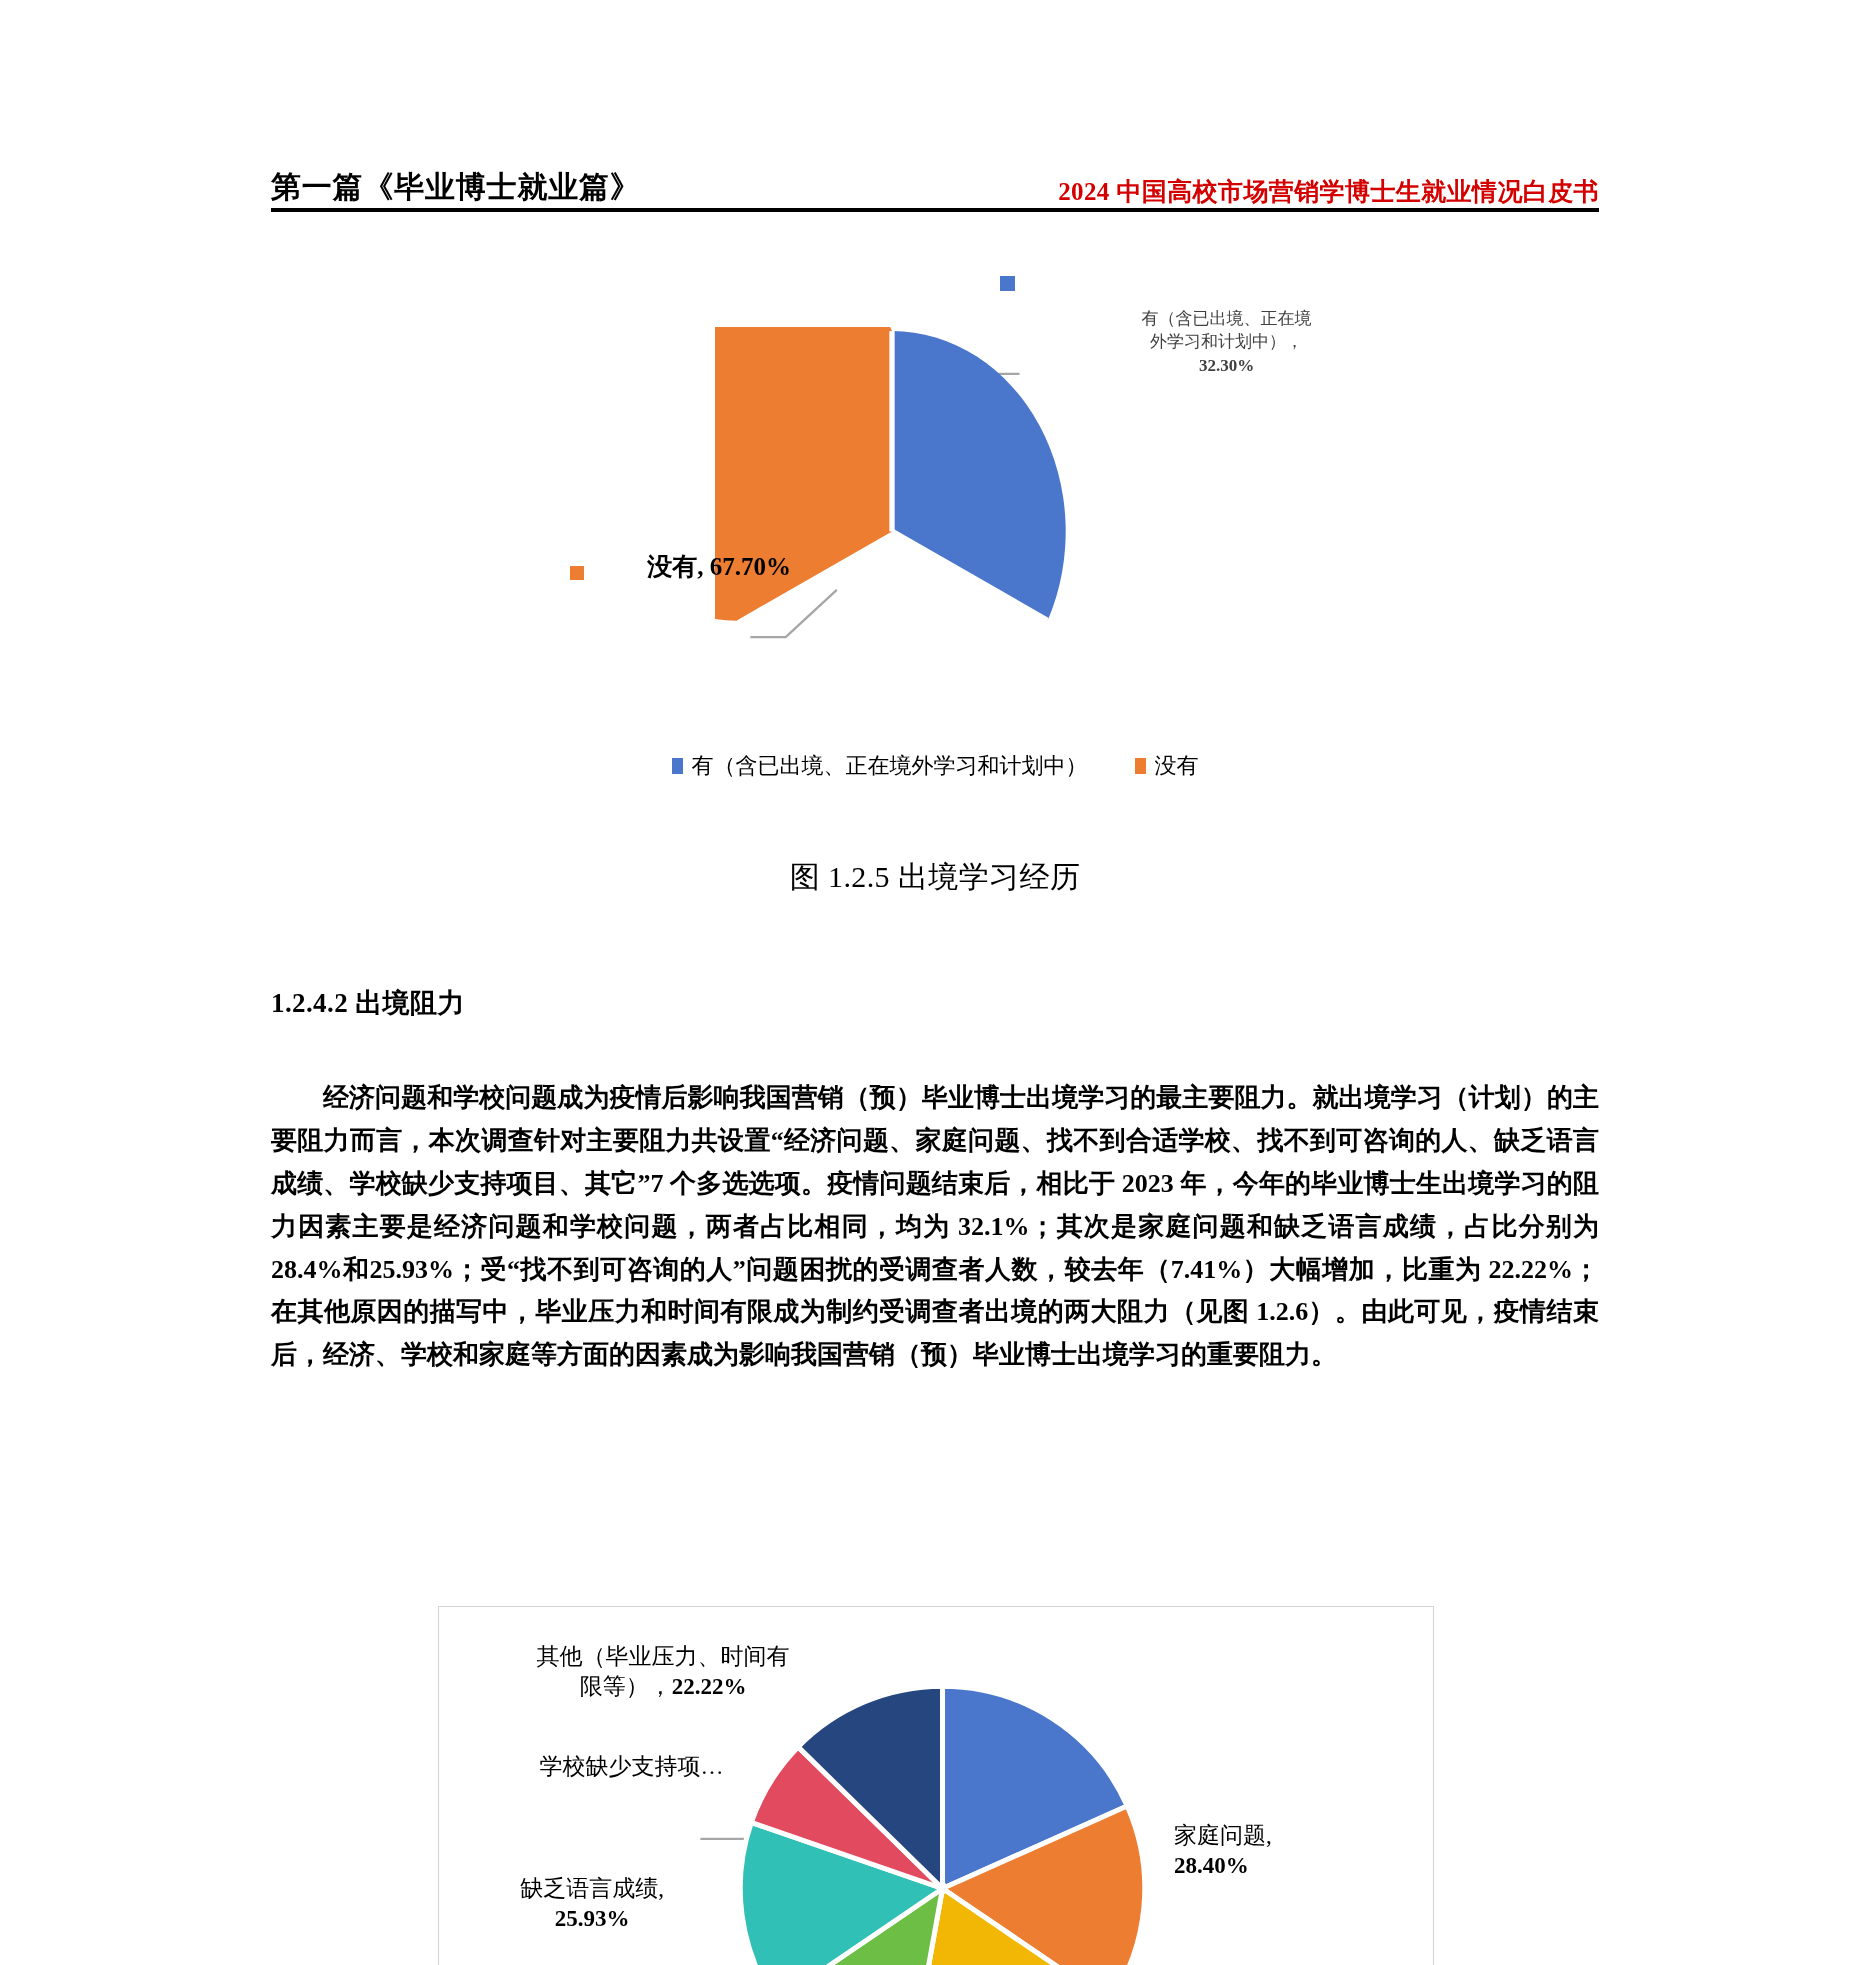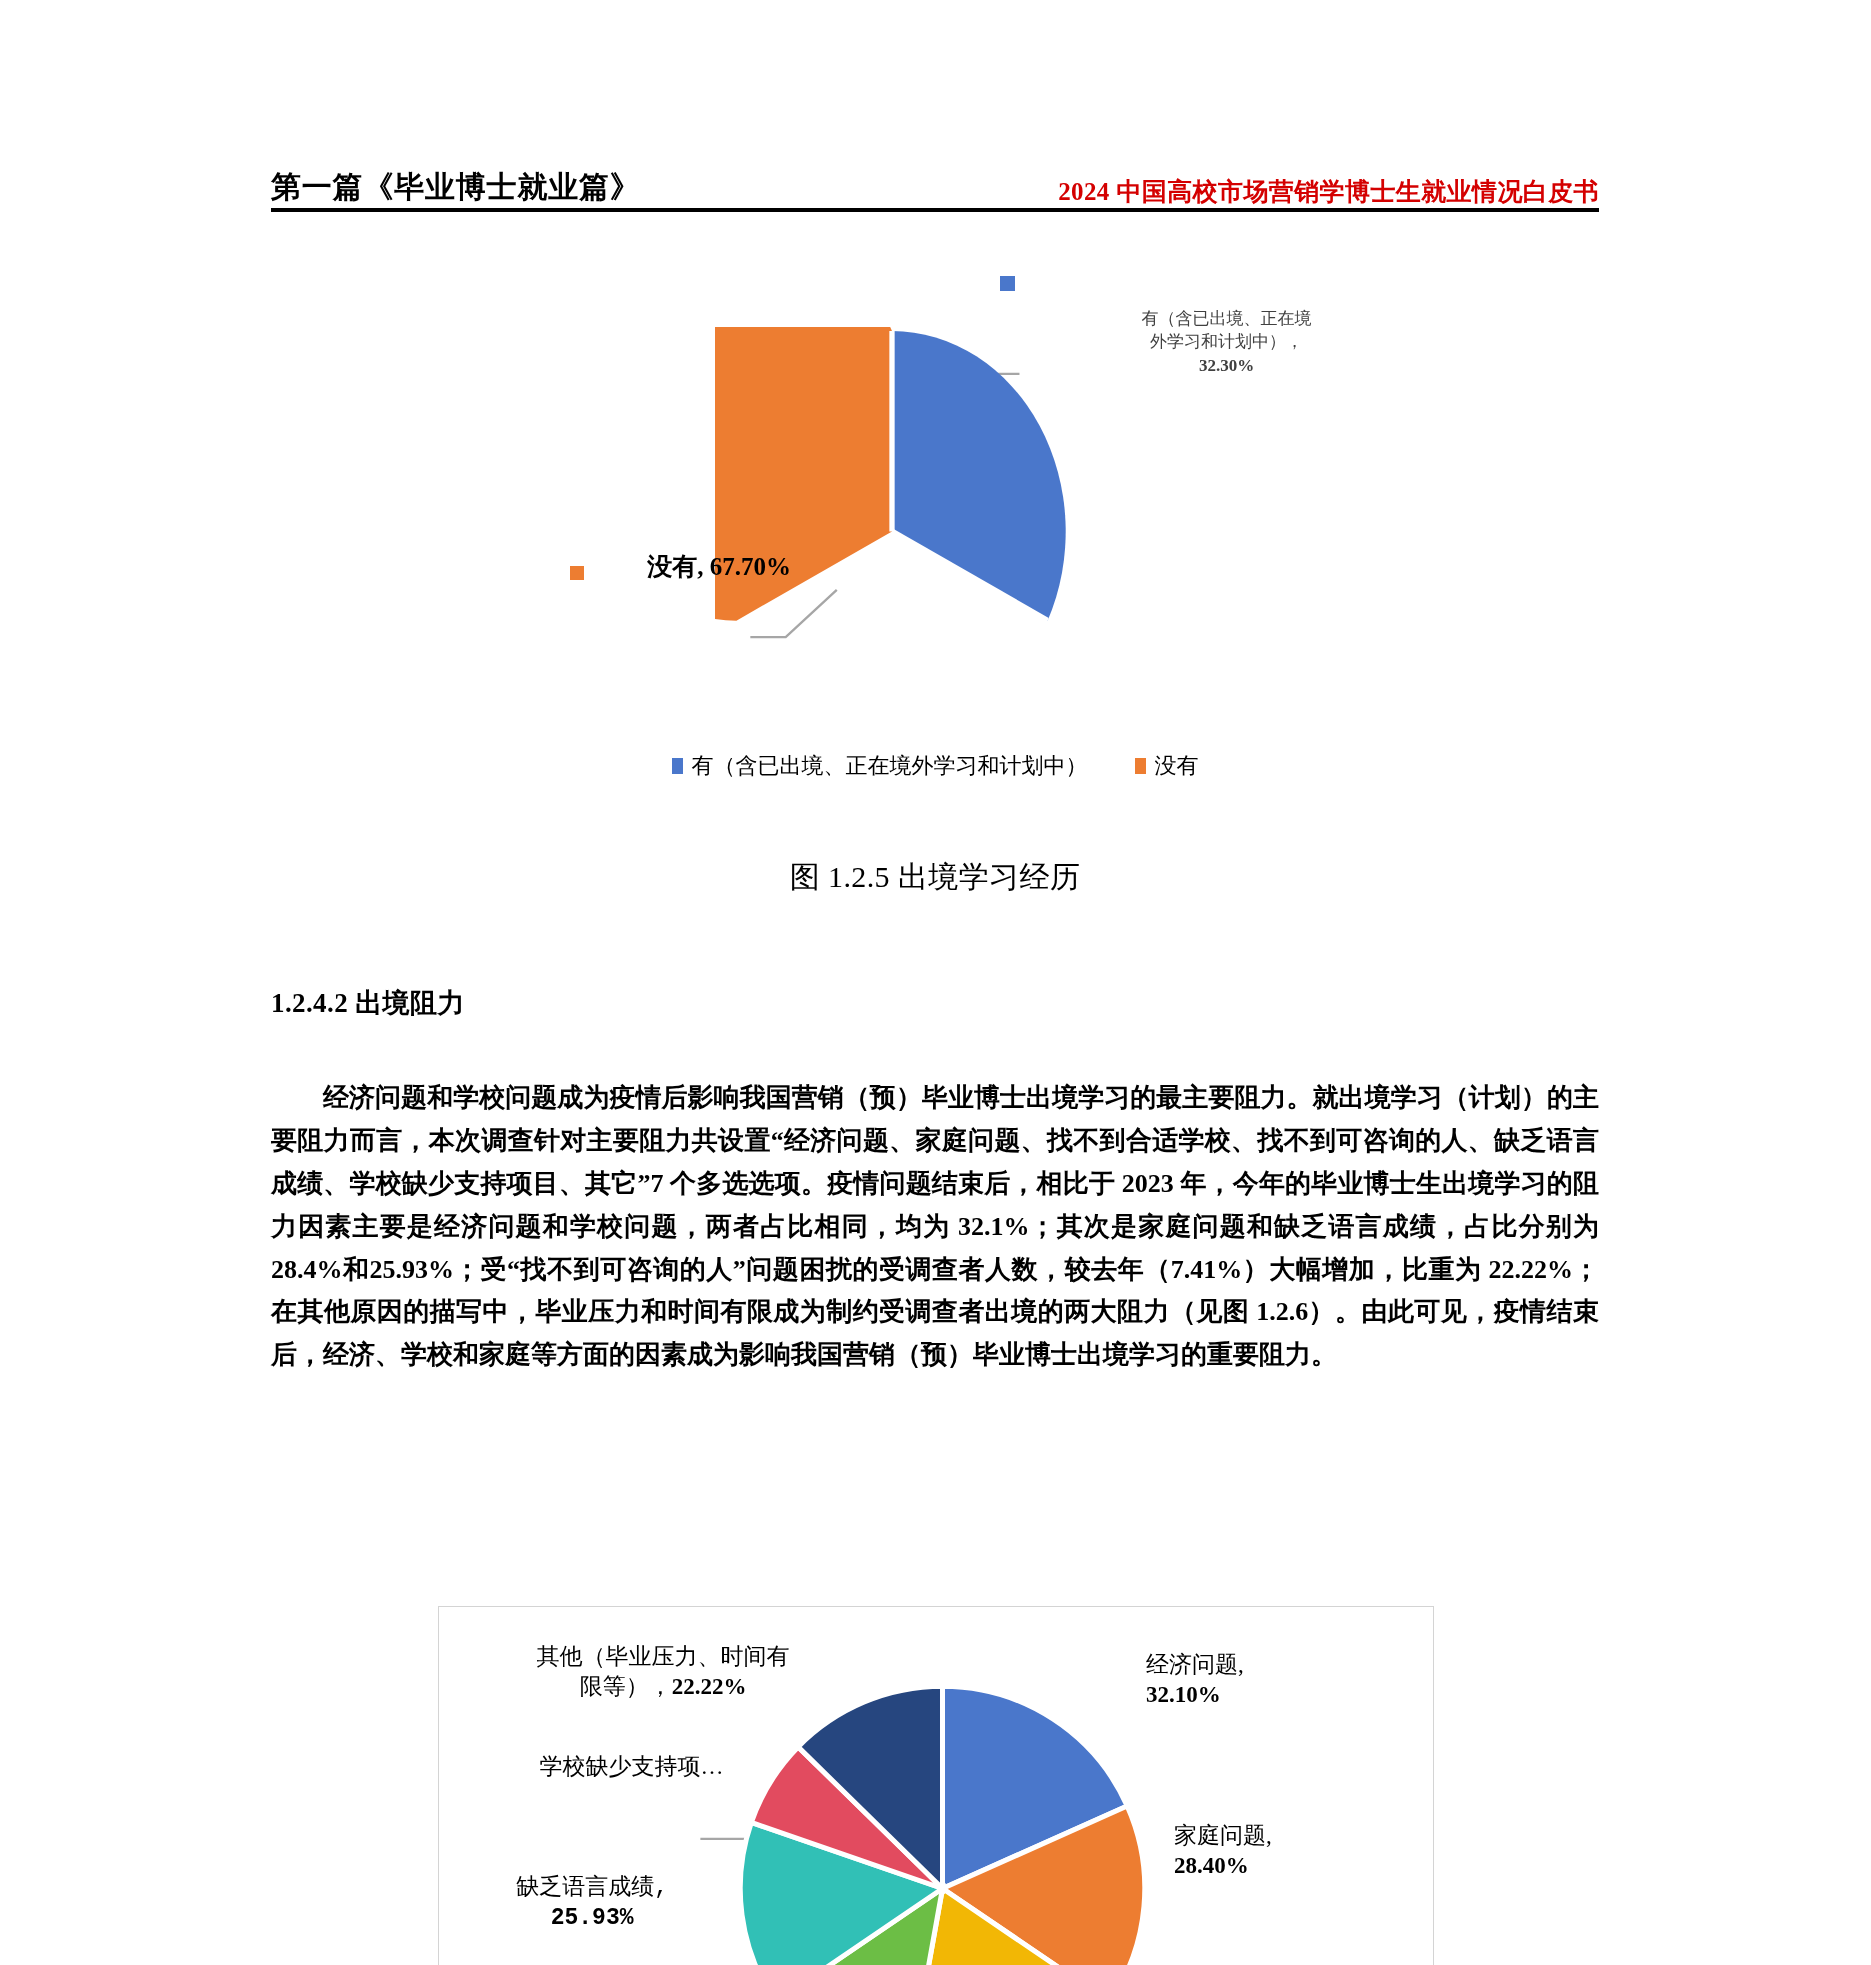--- a/index.html
+++ b/index.html
@@ -85,21 +85,21 @@
   }
   .fig2-pie { position:absolute; left:295px; top:73px; width:417px; height:417px; }
   .fig2-pie svg { width:100%; height:100%; display:block; }
 
   .f2lab {
     position:absolute; font-size:23px; line-height:1.3; color:#000;
   }
   .f2lab b { font-weight:bold; }
   .f2-other { left:61px; top:35px; width:326px; text-align:center; }
   .f2-school { left:55px; top:145px; width:275px; text-align:center; }
-  .f2-lang   { left:23.6px;  top:267px; width:259px; text-align:center;font-family:Liberation Mono, monospace; }
+  .f2-lang   { left:23.6px;  top:267px; width:259px; text-align:center; }
   .f2-econ   { left:707px; top:43px; width:252px; text-align:left; }
   .f2-family { left:735px; top:214px; width:244px; text-align:left; }
 
   .leader { position:absolute; stroke:#a6a6a6; stroke-width:6px; fill:none; }
 </style>
 </head>
 <body>
 
 <div class="page">
 
@@ -197,24 +197,20 @@
       <span>限等），</span><b>22.22%</b>
     </div>
 
     <div class="f2lab f2-school">学校缺少支持项…</div>
 
     <div class="f2lab f2-lang">
       <span>缺乏语言成绩,</span><br>
       <b>25.93%</b>
     </div>
 
-    <div class="f2lab f2-econ">
-      <span>经济问题,</span><br>
-      <b>32.10%</b>
-    </div>
 
     <div class="f2lab f2-family">
       <span>家庭问题,</span><br>
       <b>28.40%</b>
     </div>
 
   </div>
 
 </div>
 

